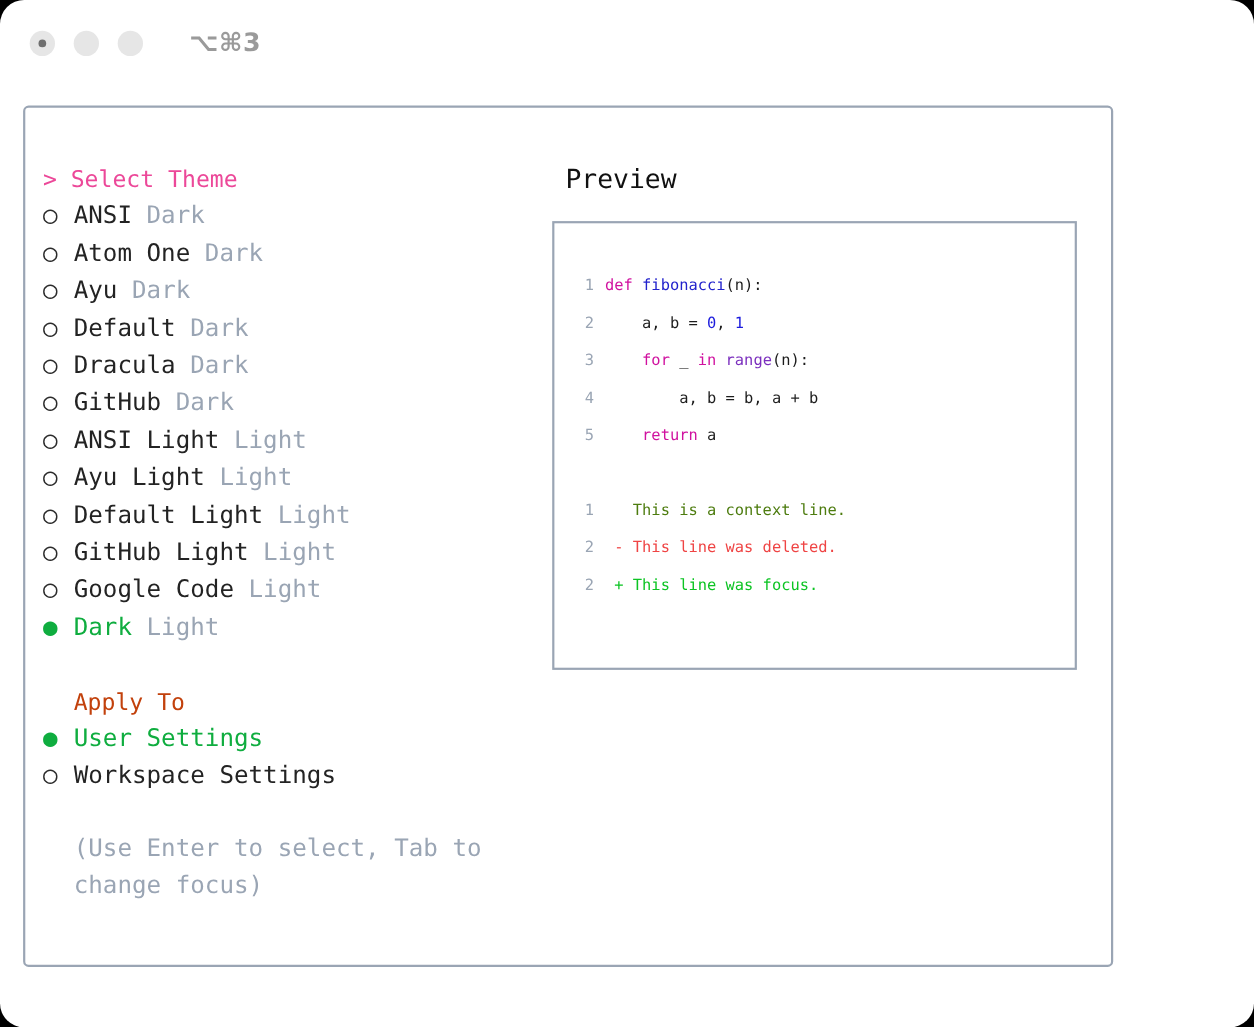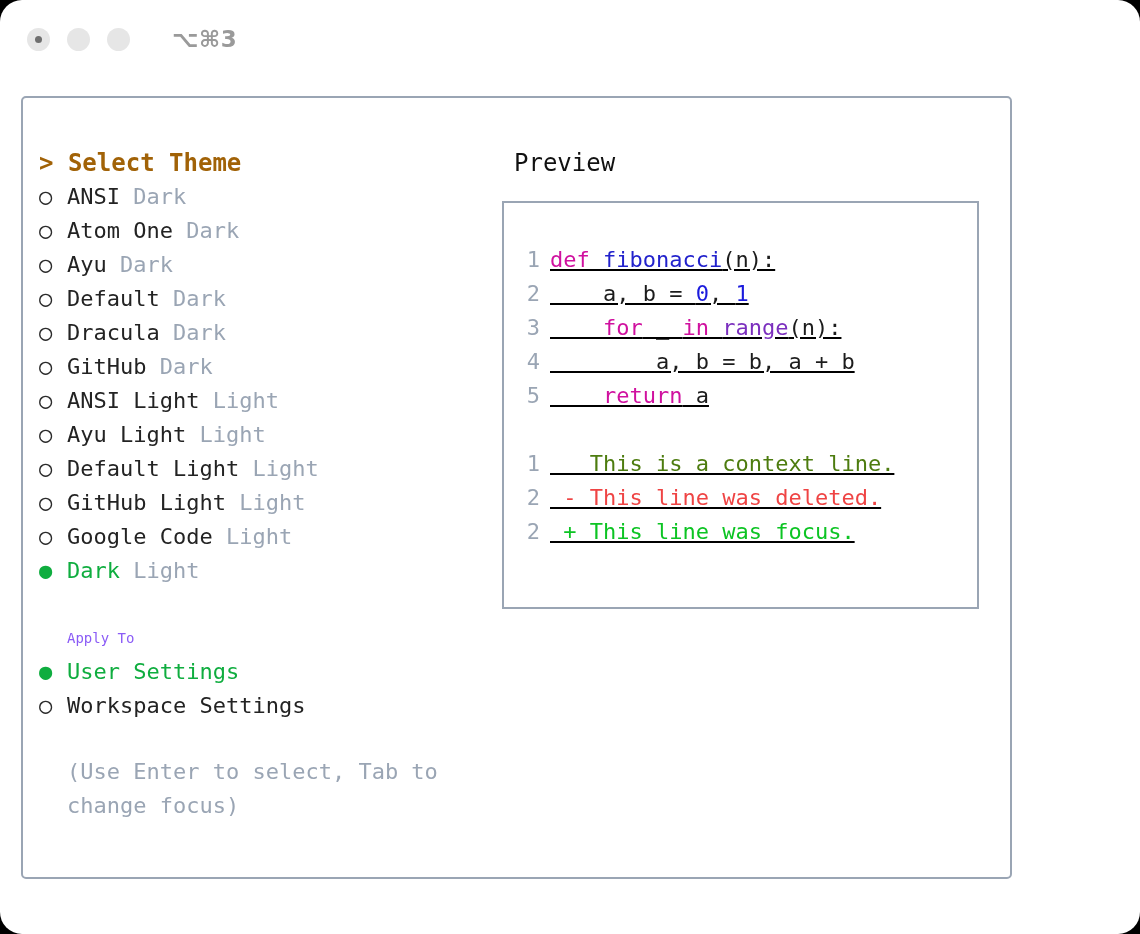--- a/index.html
+++ b/index.html
@@ -81,23 +81,23 @@
 
   
   #theme-column {
     position: absolute;
     left: 16px;
     top: 48px;
     width: 430px;
   }
 
   .list-heading {
-    font-size: 24px;
-    font-weight: bold;
-    color: #a16207;
+    font-size: 21px;
+    font-weight: normal;
+    color: #ec4899;
     height: 34px;
     line-height: 34px;
     white-space: pre;
   }
 
   .opt-row {
     height: 34px;
     line-height: 34px;
     display: flex;
     align-items: center;
@@ -112,22 +112,22 @@
     display: inline-block;
   }
   .marker.sel { color: #0fad3f; }
   .opt-label { color: #232323; }
   .opt-label.sel { color: #0fad3f; }
   .opt-variant { color: #9aa5b4; }
 
   .section-spacer { height: 33px; }
 
   .subheading {
-    font-size: 14px;
-    color: #8b5cf6;
+    font-size: 21px;
+    color: #c2410c;
     height: 34px;
     line-height: 34px;
     padding-left: 28px;
     white-space: pre;
   }
 
   #hint-text {
     margin-top: 32px;
     font-size: 22px;
     line-height: 34px;
@@ -155,26 +155,25 @@
     margin-top: 21px;
     width: 477px;
     height: 408px;
     border: 2px solid #9aa5b4;
     box-sizing: border-box;
     background: #ffffff;
     padding: 40px 0 0 0;
   }
 
   .code-line {
-    font-size: 22px;
+    font-size: 14px;
     line-height: 34px;
     height: 34px;
     white-space: pre;
     padding-left: 14px;
-    text-decoration: underline;
   }
   .lineno {
     color: #9aa5b4;
     display: inline-block;
     width: 22px;
     text-align: right;
     margin-right: 10px;
   }
   .tok-kw   { color: #d0119f; }
   .tok-fn   { color: #2222cc; }

